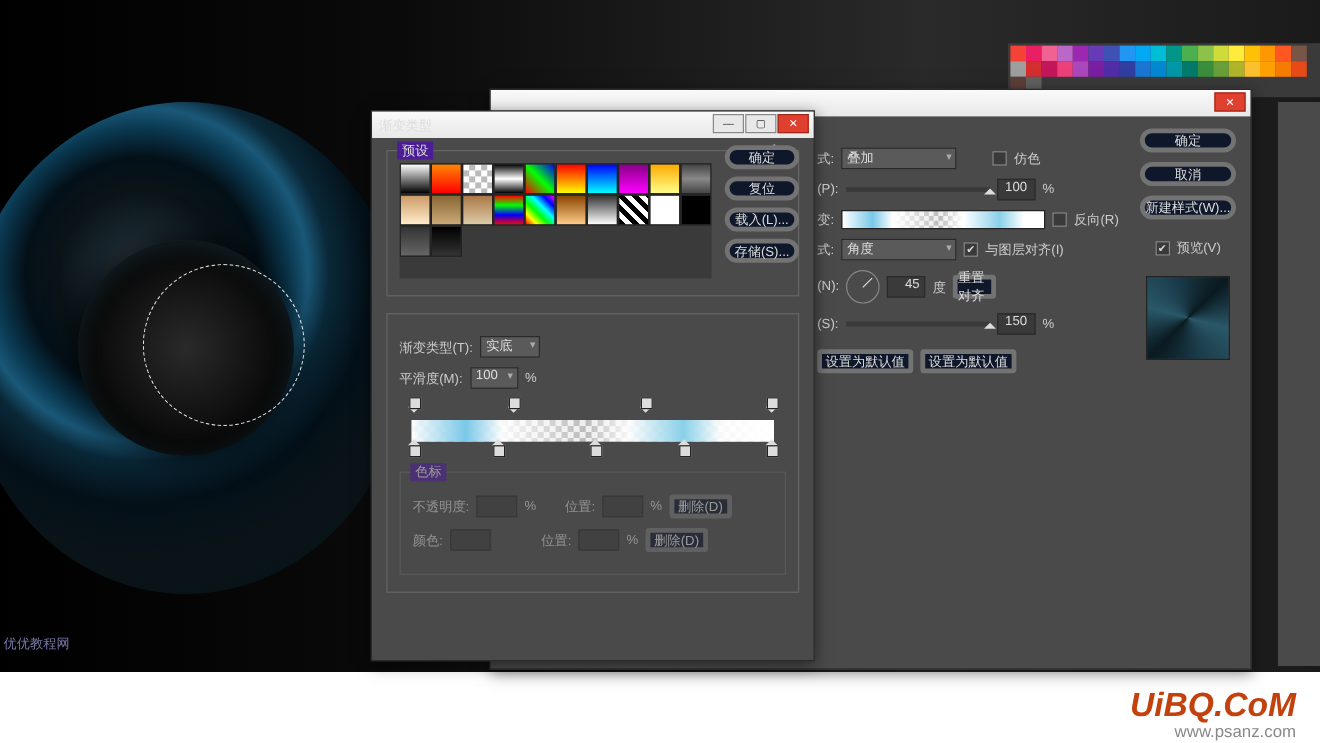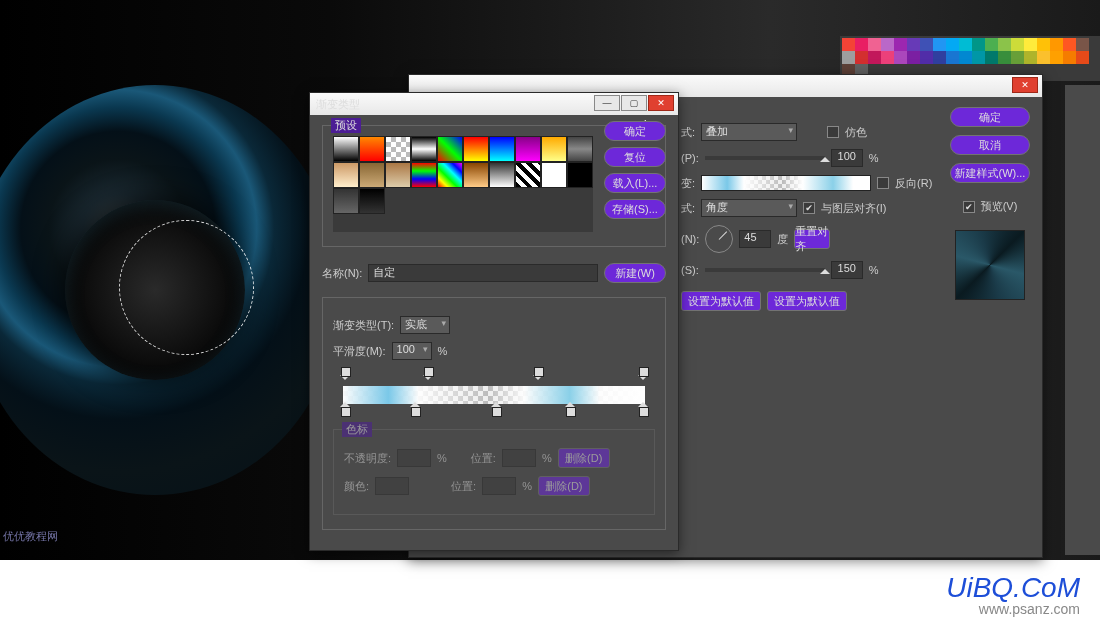--- a/index.html
+++ b/index.html
@@ -19,21 +19,21 @@
 .wbtns{position:absolute;right:4px;top:2px;display:flex;gap:1px}
 .wb{width:26px;height:16px;background:#e8e8e8;border:1px solid #888;display:flex;align-items:center;justify-content:center;font-size:9px;color:#333}
 .wb.r{background:#e04030;color:#fff;border-color:#a02818}
 .body{padding:10px 12px}
 .fldset{position:relative;border:1px solid #666;padding:10px;margin-bottom:10px}
 .flbl{position:absolute;top:-8px;left:8px;background:#4c1d95;padding:0 4px;font-size:11px}
 .gear{position:absolute;top:-8px;right:8px;background:#4a4a4a;padding:0 4px;color:#ddd}
 .presets{width:260px;height:96px;background:#3a3a3a;overflow:hidden;display:flex;flex-wrap:wrap;align-content:flex-start}
 .pg{width:26px;height:26px;border:1px solid #222}
 .btncol{position:absolute;right:12px;top:28px;display:flex;flex-direction:column;gap:6px}
-.btn{width:62px;height:20px;background:#6d28d9;border:1px solid #737373;border-radius:10px;display:flex;align-items:center;justify-content:center;font-size:11px;color:#ddd;cursor:pointer}
+.btn{width:62px;height:20px;background:#0f172a;border:4px solid #737373;border-radius:10px;display:flex;align-items:center;justify-content:center;font-size:11px;color:#ddd;cursor:pointer}
 .row{display:flex;align-items:center;gap:6px;margin:8px 0}
 .lbl{color:#ccc;font-size:11px}
 .inp{background:#3a3a3a;border:1px solid #2a2a2a;height:18px;padding:0 4px;color:#ddd}
 .sel-d{background:#5a5a5a;border:1px solid #2a2a2a;height:18px;padding:0 14px 0 4px;color:#ddd;position:relative;min-width:50px}
 .sel-d::after{content:"▾";position:absolute;right:3px;top:1px;font-size:9px;color:#aaa}
 .gbar{position:relative;height:55px;margin:6px 0}
 .gstrip{position:absolute;left:10px;right:10px;top:18px;height:18px;background:linear-gradient(90deg,#e8e8e8 0%,#7ac8e8 15%,#e8e8e8 25%,#e8e8e8 48%,#e8e8e8 60%,#8ad0e8 75%,#e8e8e8 85%,#e8e8e8 100%);background-image:linear-gradient(90deg,rgba(255,255,255,.9) 0%,#7ac8e8 15%,rgba(255,255,255,.9) 25%,rgba(255,255,255,0) 48%,rgba(255,255,255,.9) 60%,#8ad0e8 75%,rgba(255,255,255,.9) 85%,#fff 100%),repeating-conic-gradient(#bbb 0 25%,#eee 0 50%);background-size:100% 100%,10px 10px}
 .stop{position:absolute;width:10px;height:12px}
 .stop.t{top:5px}
 .stop.b{top:37px}
@@ -45,21 +45,21 @@
 .stop.b::after{top:2px}
 .sub{opacity:.55}
 .chk{width:12px;height:12px;background:#3a3a3a;border:1px solid #888;display:inline-flex;align-items:center;justify-content:center;font-size:9px;color:#ddd}
 .angle{width:28px;height:28px;border:1px solid #888;border-radius:50%;position:relative;background:#4a4a4a}
 .angle::after{content:"";position:absolute;left:50%;top:50%;width:11px;height:1px;background:#ddd;transform-origin:left;transform:rotate(-45deg)}
 .gprev{height:16px;width:170px;background:linear-gradient(90deg,#fff 0%,#7ac8e8 15%,#fff 25%,transparent 48%,#fff 60%,#8ad0e8 78%,#fff 90%),repeating-conic-gradient(#bbb 0 25%,#eee 0 50%);background-size:100% 100%,8px 8px;border:1px solid #222}
 .thumb{width:70px;height:70px;background:conic-gradient(from 45deg,#0a1a20,#2a5868,#1a3a48,#0a1a20,#2a5868,#1a3a48,#0a1a20);border:1px solid #222}
 .slider{height:4px;background:#3a3a3a;position:relative;flex:1;max-width:120px}
 .slider .h{position:absolute;top:-4px;width:0;height:0;border:5px solid transparent;border-bottom-color:#ddd}
 .wm1{position:absolute;left:3px;bottom:75px;color:#77a;font-size:11px}
-.wm2{position:absolute;right:20px;bottom:15px;font-size:28px;font-weight:normal;color:#1d4ed8;font-style:italic}
+.wm2{position:absolute;right:20px;bottom:15px;font-size:28px;font-weight:bold;color:#c2410c;font-style:italic}
 .wm3{position:absolute;right:20px;bottom:2px;font-size:14px;color:#888}
 </style>
 </head>
 <body>
 
 <div class="bg-img">
   <div class="lens"></div>
   <div class="sel"></div>
 </div>
 
@@ -151,21 +151,21 @@
       </div>
       <div class="row">
         <span class="lbl">式:</span>
         <div class="sel-d" style="width:96px">角度</div>
         <span class="chk">✔</span>
         <span class="lbl">与图层对齐(I)</span>
       </div>
       <div class="row">
         <span class="lbl">(N):</span>
         <div class="angle"></div>
-        <span class="inp" style="width:32px;text-align:left">45</span>
+        <span class="inp" style="width:32px;text-align:right">45</span>
         <span class="lbl">度</span>
         <div class="btn" style="width:36px;border-radius:3px">重置对齐</div>
       </div>
       <div class="row">
         <span class="lbl">(S):</span>
         <div class="slider">
             <div class="h" style="left:96%"></div>
           </div>
         <span class="inp" style="width:32px;text-align:center">150</span>
         <span class="lbl">%</span>
@@ -216,25 +216,20 @@
           <div class="pg" style="background: linear-gradient(rgb(0, 0, 0), rgb(51, 51, 51)) 0% 0% / 100% 100%;"></div>
         </div>
     </div>
     <div class="btncol">
       <div class="btn">确定</div>
       <div class="btn">复位</div>
       <div class="btn">载入(L)...</div>
       <div class="btn">存储(S)...</div>
     </div>
 
-    <div class="row" style="margin-top:16px">
-      <span class="lbl">名称(N):</span>
-      <div class="inp" style="flex:1">自定</div>
-      <div class="btn">新建(W)</div>
-    </div>
 
     <div class="fldset" style="margin-top:14px;padding-bottom:14px">
       <div class="row">
         <span class="lbl">渐变类型(T):</span>
         <div class="sel-d">实底</div>
       </div>
       <div class="row">
         <span class="lbl">平滑度(M):</span>
         <div class="sel-d" style="min-width:40px">100</div>
         <span class="lbl">%</span>

